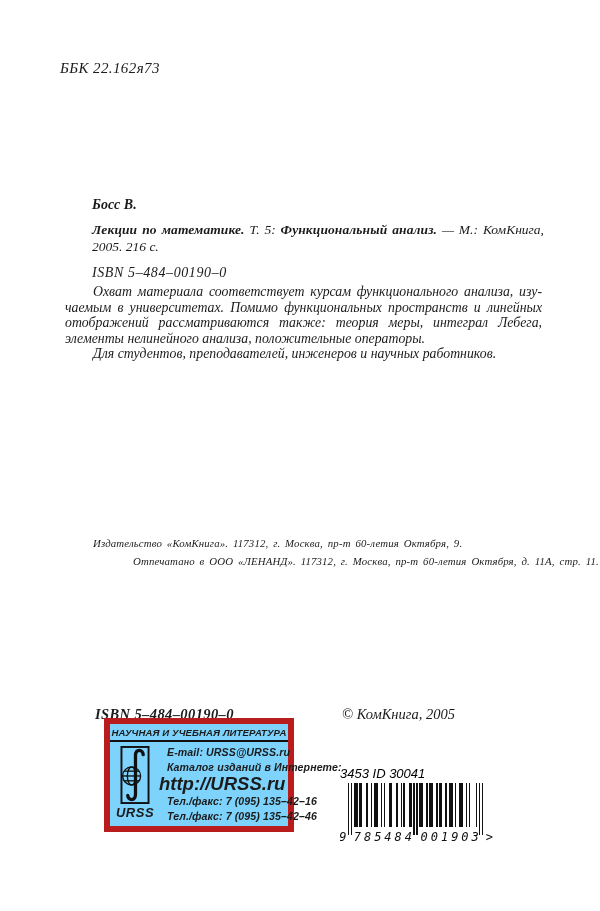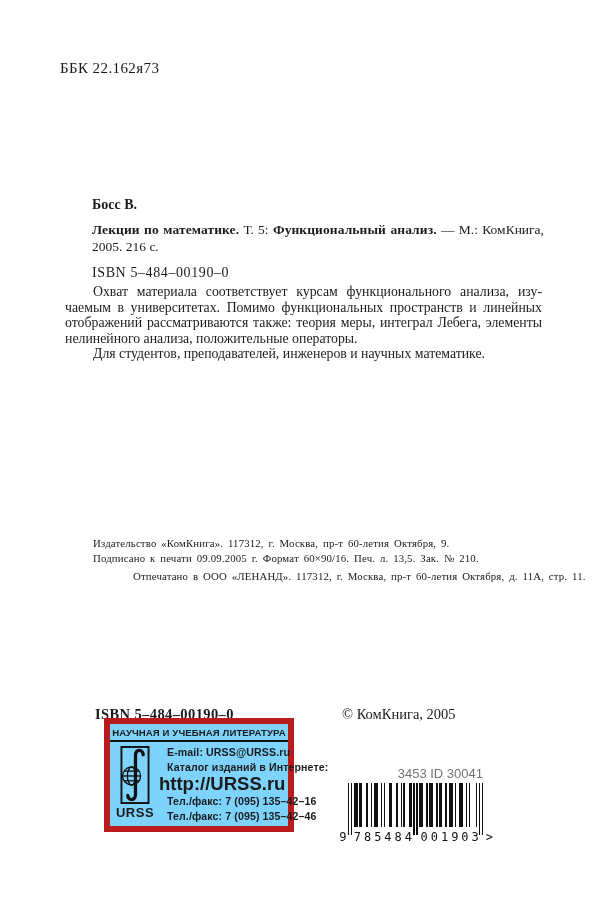--- a/index.html
+++ b/index.html
@@ -3,20 +3,21 @@
 <meta charset="utf-8">
 <style>
   html,body{margin:0;padding:0;background:#ffffff;}
   .page{
     position:relative;
     width:600px;height:911px;
     background:#ffffff;
     color:#1b1b1b;
     font-family:"Liberation Serif", serif;
     overflow:hidden;
+    font-style:italic;
   }
   .bbk{
     position:absolute;left:60px;top:60px;
     font-size:15px;letter-spacing:0.4px;
   }
   .biblio{position:absolute;left:92px;top:197px;width:452px;}
   .author{font-weight:bold;font-size:14px;}
   .titleline{
     margin:9px 0 0 0;font-size:13.5px;line-height:16.5px;
     text-align:justify;
@@ -58,46 +59,45 @@
   .urss-logo{width:30px;height:58px;}
   .urss-name{font-size:13px;font-weight:bold;letter-spacing:0.5px;margin-top:1px;}
   .urss-right{flex:1;padding-left:4px;font-weight:bold;}
   .urss-line{font-size:10.6px;white-space:nowrap;letter-spacing:0.1px;margin-left:8px;}
   .urss-line + .urss-line{margin-top:3px;}
   .urss-url{font-size:18.5px;font-weight:bold;white-space:nowrap;line-height:20px;margin:1px 0 1px 0;}
   
   .barcode-wrap{position:absolute;left:340px;top:766px;width:158px;}
   .barcode-label{
     font-family:"Liberation Sans", sans-serif;
-    font-size:13px;color:#737373;
-    width:143px;text-align:right;white-space:nowrap;
+    font-size:13px;color:#000000;
+    width:143px;white-space:nowrap;
   }
   .barcode-svg{display:block;margin-top:2px;}
 </style>
 </head>
 <body>
 
 <div class="page">
 
   <div class="bbk">ББК 22.162я73</div>
 
   <div class="biblio">
     <div class="author">Босс В.</div>
     <p class="titleline"><b>Лекции по математике.</b><span> Т. 5: </span><b>Функциональный анализ.</b><span> — М.: КомКнига, 2005. 216 с.</span></p>
     <div class="isbn-top">ISBN 5–484–00190–0</div>
   </div>
 
   <div class="annotation">
     <p>Охват материала соответствует курсам функционального анализа, изу­чаемым в университетах. Помимо функциональных пространств и линейных отображений рассматриваются также: теория меры, интеграл Лебега, элементы нелинейного анализа, положительные операторы.</p>
-    <p>Для студентов, преподавателей, инженеров и научных математике.</p>
+    <p>Для студентов, преподавателей, инженеров и научных работников.</p>
   </div>
 
   <div class="imprint">
     <div>Издательство «КомКнига». 117312, г. Москва, пр-т 60-летия Октября, 9.</div>
-    <div>Подписано к печати 09.09.2005 г. Формат 60×90/16. Печ. л. 13,5. Зак. № 210.</div>
     <div class="line3">Отпечатано в ООО «ЛЕНАНД». 117312, г. Москва, пр-т 60-летия Октября, д. 11А, стр. 11.</div>
   </div>
 
   <div class="footer-isbn">ISBN 5–484–00190–0</div>
   <div class="footer-copy">© КомКнига, 2005</div>
 
   <div class="urss-box">
     <div class="urss-header">НАУЧНАЯ И УЧЕБНАЯ ЛИТЕРАТУРА</div>
     <div class="urss-body">
       <div class="urss-left">

